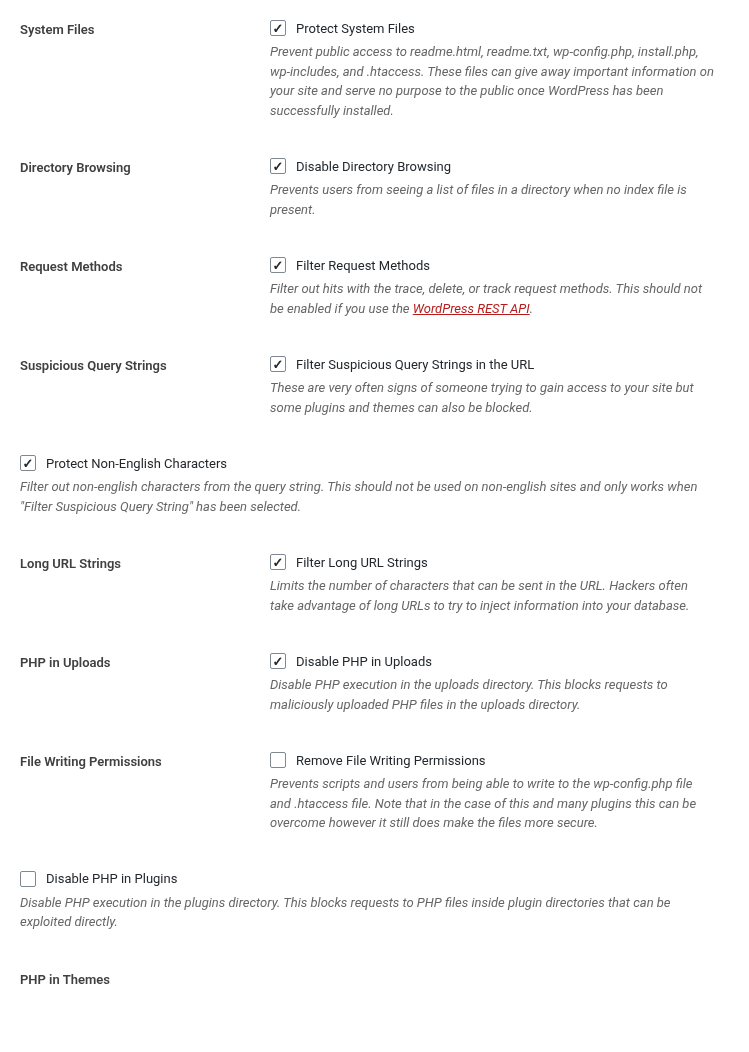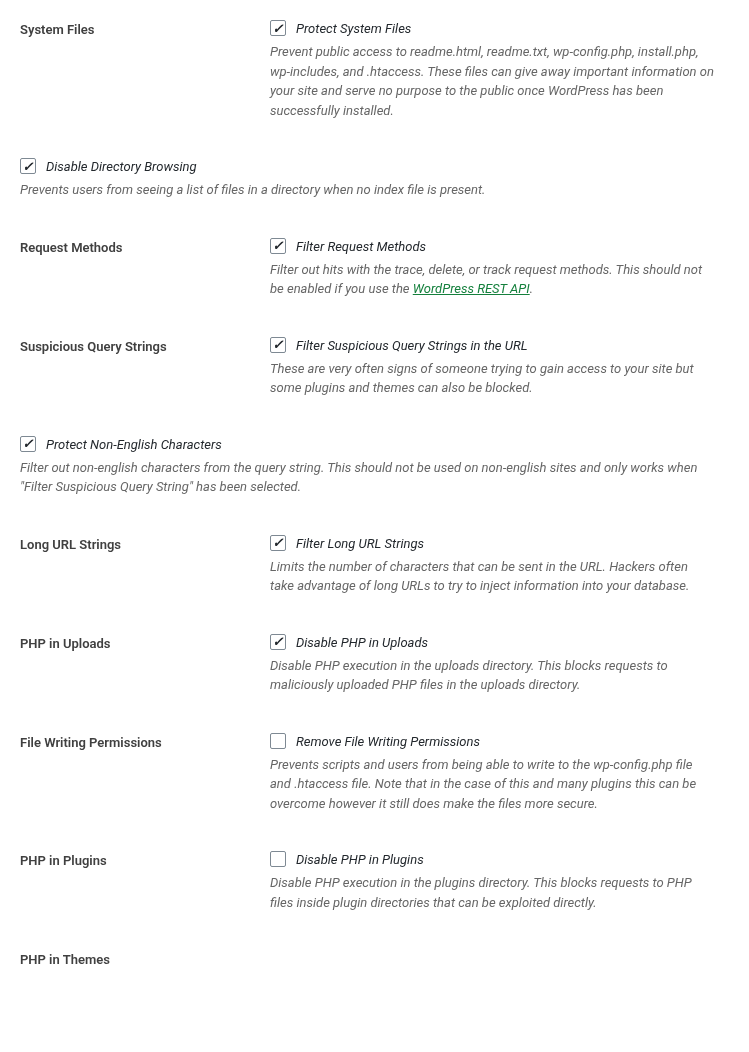--- a/index.html
+++ b/index.html
@@ -26,23 +26,22 @@
       color: #404040;
       font-size: 13px;
       padding-top: 2px;
     }
     .setting-content {
       flex: 1;
       padding-right: 15px;
     }
     .checkbox-line {
       display: flex;
-      align-items: flex-end;
+      align-items: center;
       margin-bottom: 6px;
-      font-style: italic;
     }
     .checkbox {
       width: 16px;
       height: 16px;
       border: 1px solid #7e8993;
       border-radius: 2px;
       background: #fff;
       margin-right: 10px;
       flex-shrink: 0;
       display: flex;
@@ -61,40 +60,41 @@
       color: #23282d;
       font-size: 13px;
     }
     .description {
       color: #666;
       font-style: italic;
       font-size: 13px;
       line-height: 1.5;
     }
     .link {
-      color: #15803d;
+      color: #b91c1c;
       text-decoration: underline;
       cursor: pointer;
     }
   </style>
 </head>
 <body>
 
 <div id="settings-container">
     <div class="setting-row">
       <div class="setting-label">System Files</div>
       <div class="setting-content">
         <div class="checkbox-line">
           <span class="checkbox checked"></span>
           <span class="checkbox-label">Protect System Files</span>
         </div>
         <p class="description">Prevent public access to readme.html, readme.txt, wp-config.php, install.php, wp-includes, and .htaccess. These files can give away important information on your site and serve no purpose to the public once WordPress has been successfully installed.</p>
       </div>
     </div>
     <div class="setting-row">
+      <div class="setting-label">Directory Browsing</div>
       <div class="setting-content">
         <div class="checkbox-line">
           <span class="checkbox checked"></span>
           <span class="checkbox-label">Disable Directory Browsing</span>
         </div>
         <p class="description">Prevents users from seeing a list of files in a directory when no index file is present.</p>
       </div>
     </div>
     <div class="setting-row">
       <div class="setting-label">Request Methods</div>
@@ -149,21 +149,20 @@
       <div class="setting-label">File Writing Permissions</div>
       <div class="setting-content">
         <div class="checkbox-line">
           <span class="checkbox"></span>
           <span class="checkbox-label">Remove File Writing Permissions</span>
         </div>
         <p class="description">Prevents scripts and users from being able to write to the wp-config.php file and .htaccess file. Note that in the case of this and many plugins this can be overcome however it still does make the files more secure.</p>
       </div>
     </div>
     <div class="setting-row">
-      <div class="setting-label">PHP in Plugins</div>
       <div class="setting-content">
         <div class="checkbox-line">
           <span class="checkbox"></span>
           <span class="checkbox-label">Disable PHP in Plugins</span>
         </div>
         <p class="description">Disable PHP execution in the plugins directory. This blocks requests to PHP files inside plugin directories that can be exploited directly.</p>
       </div>
     </div>
     <div class="setting-row">
       <div class="setting-label">PHP in Themes</div>

